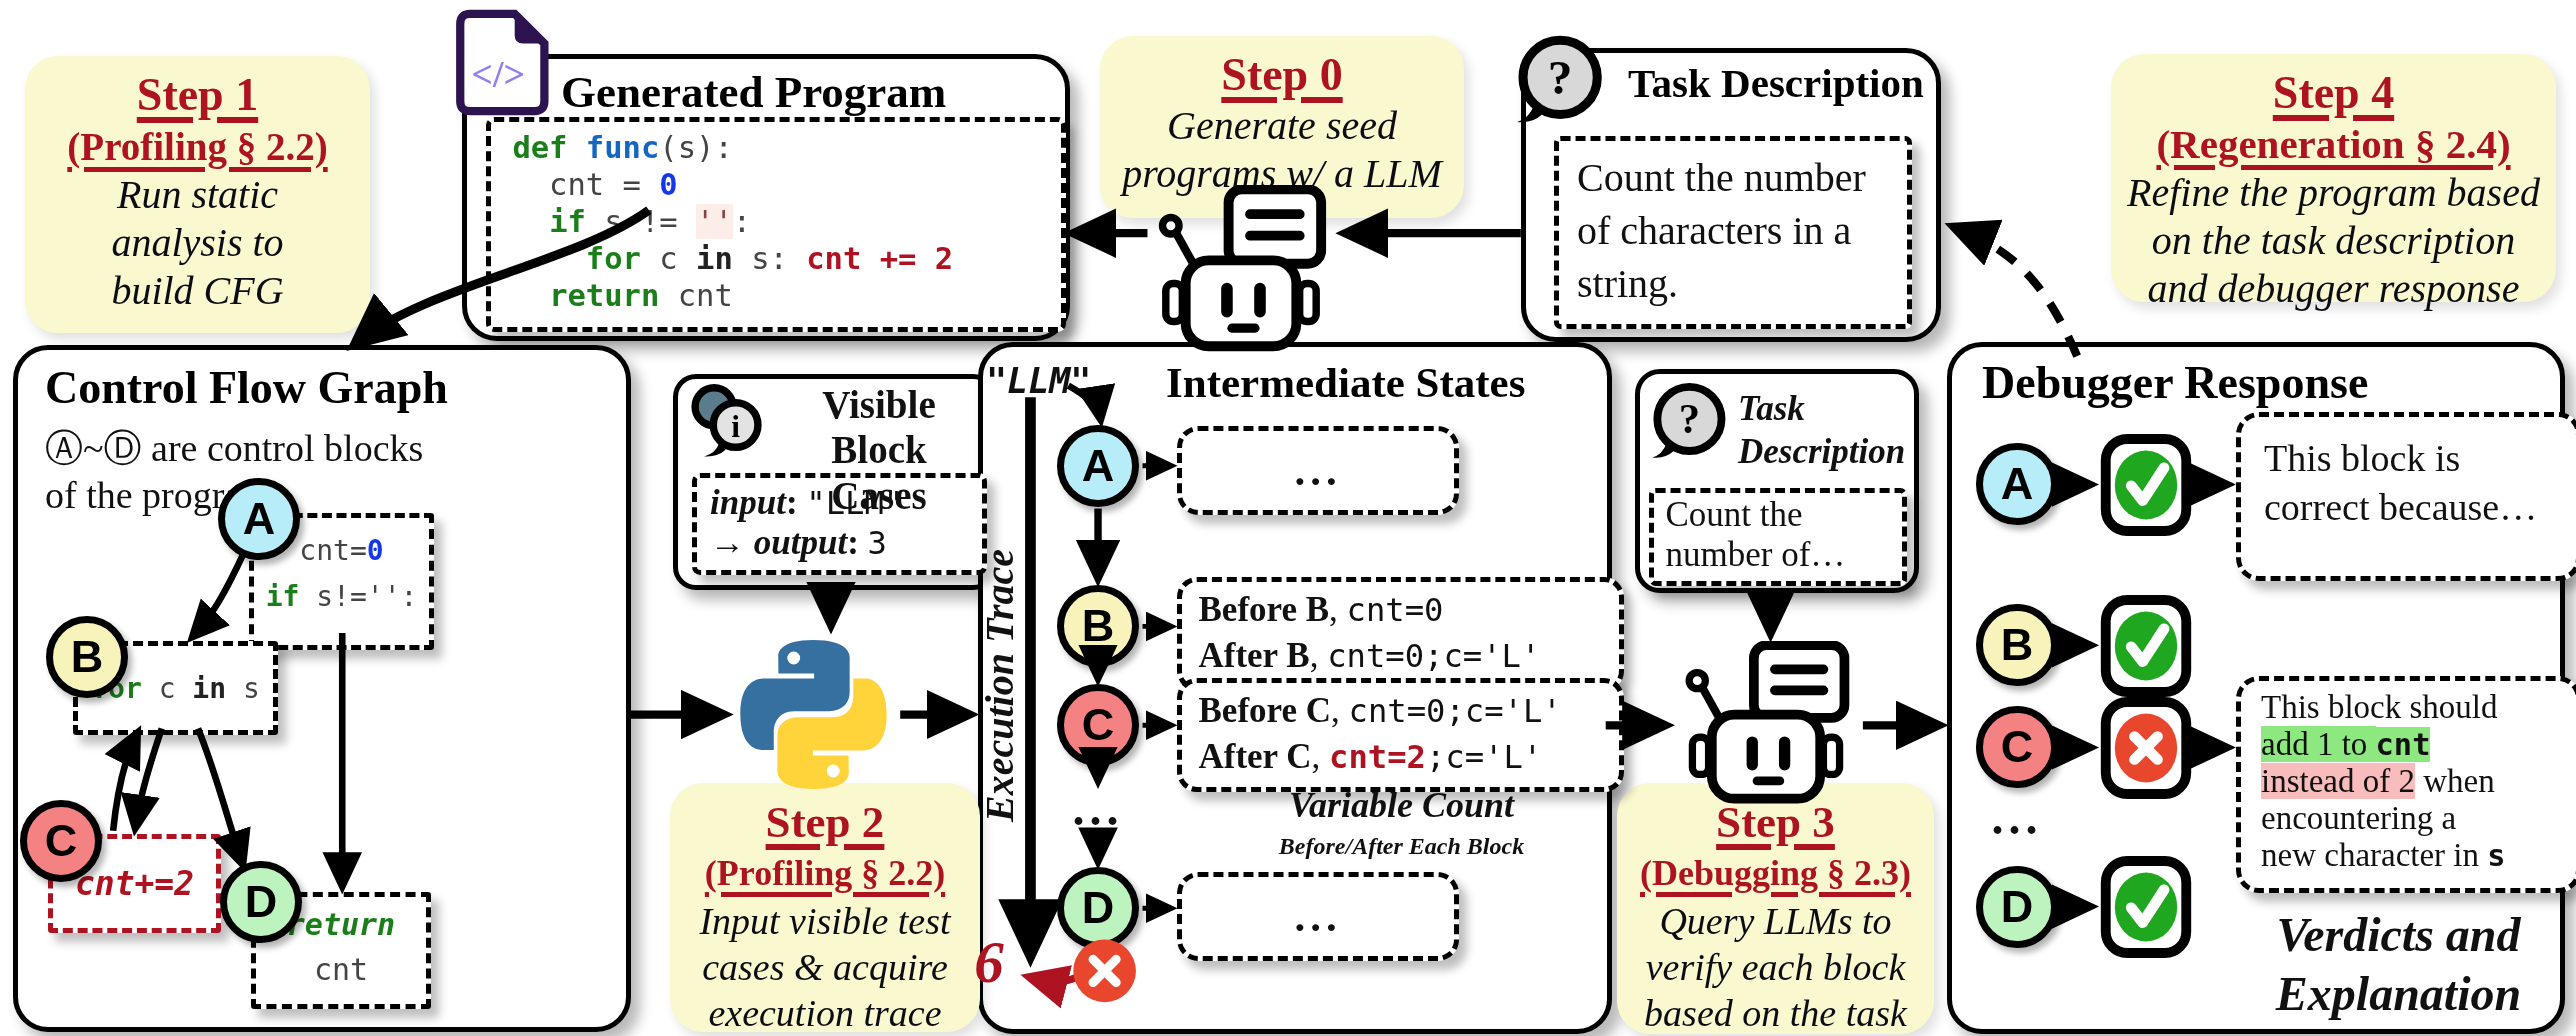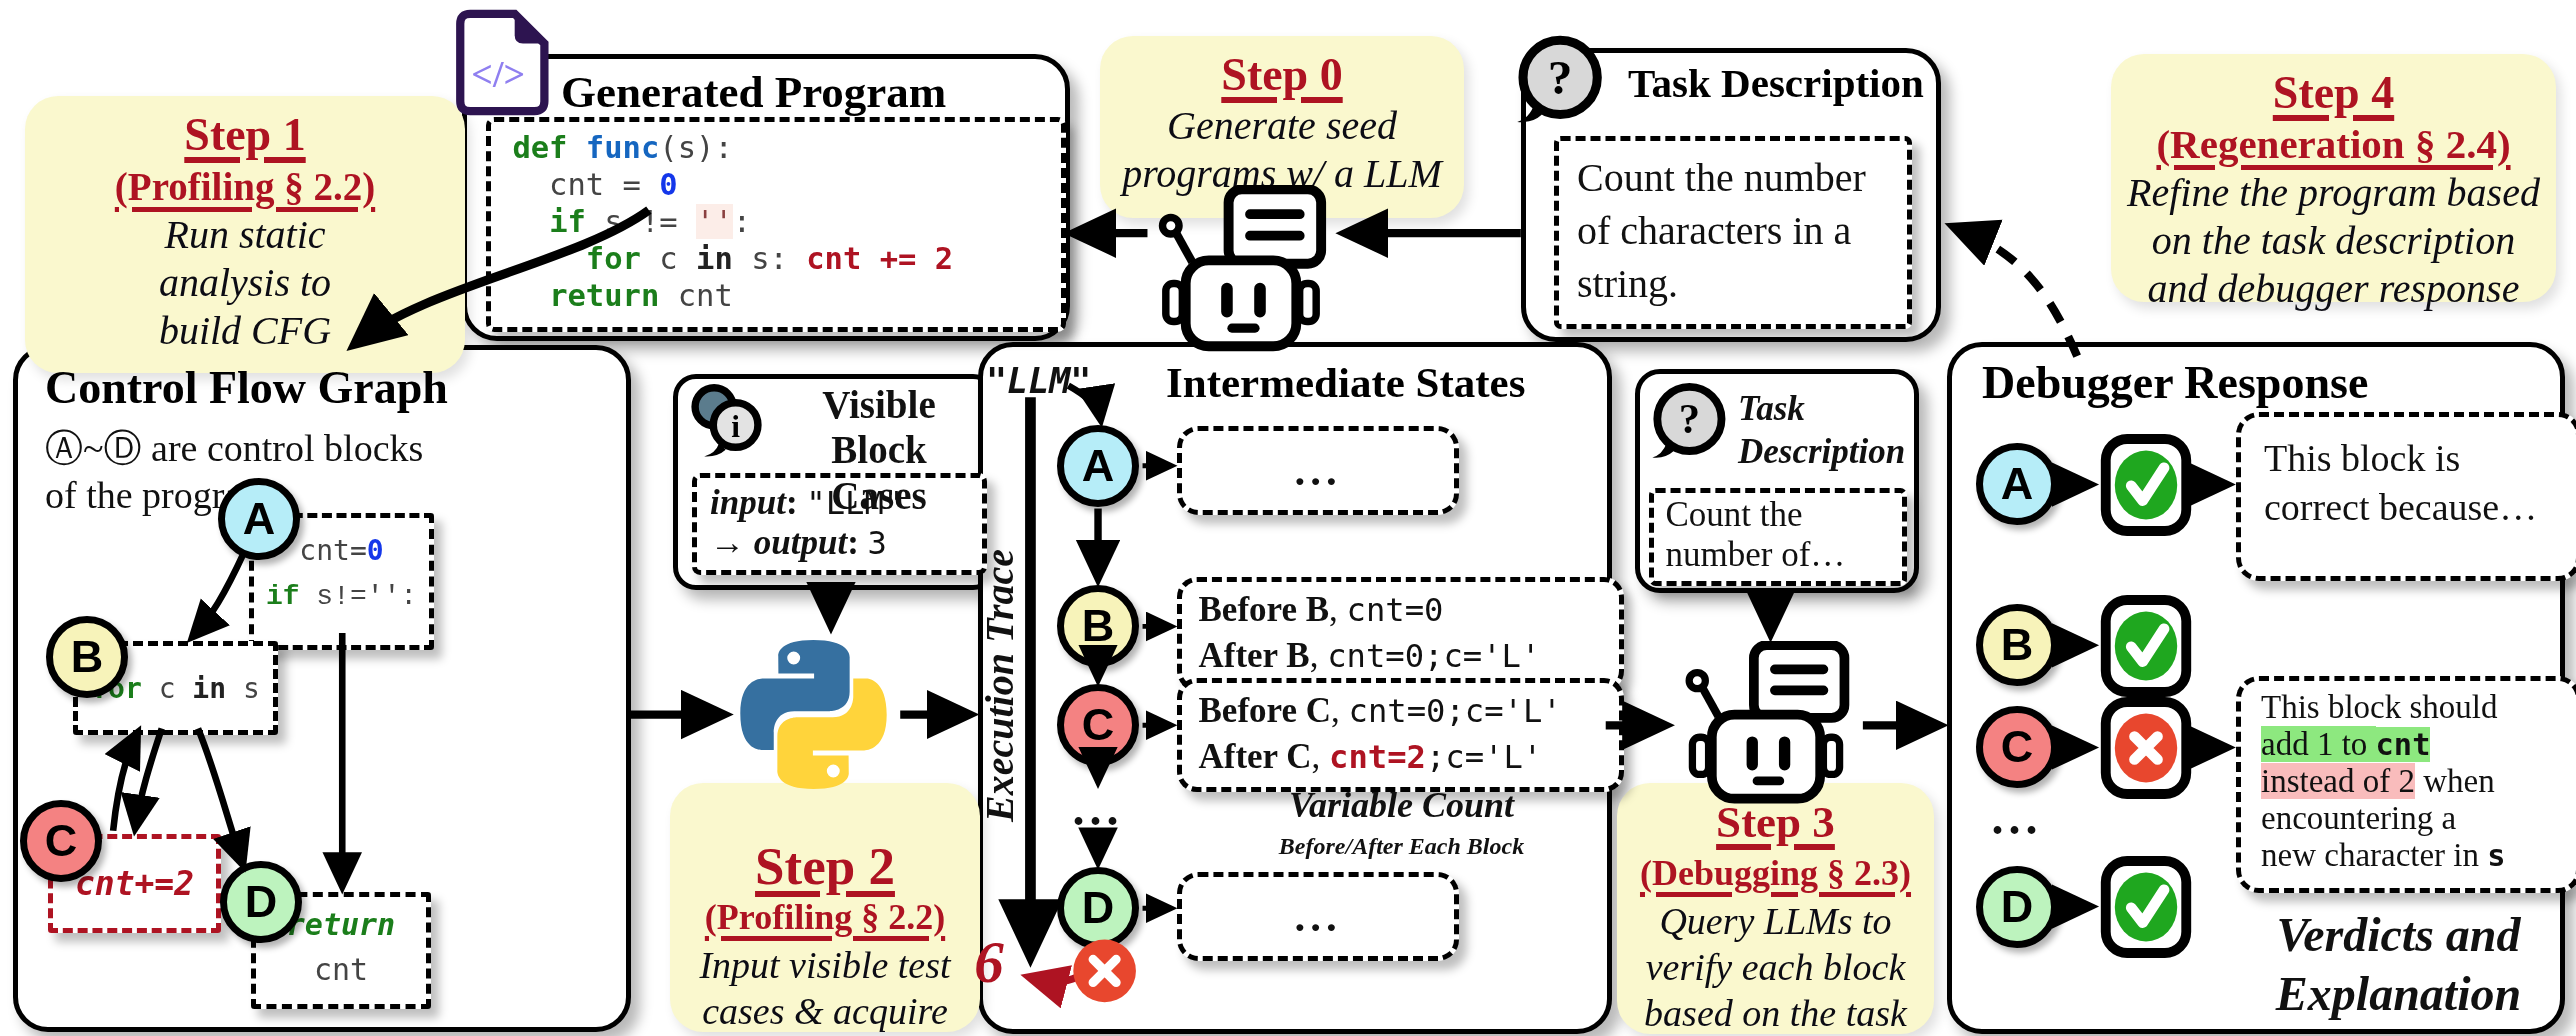--- a/index.html
+++ b/index.html
@@ -53,36 +53,36 @@
   .cap{font-weight:bold;font-style:italic;text-align:center;z-index:12;}
   svg text{font-family:"Liberation Serif",serif;}
   .iconsvg{position:absolute;z-index:22;}
   #overlay{position:absolute;left:0;top:0;z-index:30;pointer-events:none;}
 </style>
 </head>
 <body>
 
 <div class="stage">
 
-  <div class="note" style="left:25px;top:56px;width:440px;height:265px;margin-top:40px;">
+  <div class="note" style="left:25px;top:56px;width:345px;height:265px;">
     <div class="t">Step 1</div>
     <div class="s">(Profiling § 2.2)</div>
     <div class="l">Run static</div>
     <div class="l">analysis to</div>
     <div class="l">build CFG</div>
   </div>
 
   <div class="note" style="left:1100px;top:36px;width:364px;height:170px;">
     <div class="t">Step 0</div>
     <div class="l">Generate seed</div>
     <div class="l">programs  w/ a LLM</div>
   </div>
 
   <div class="note" style="left:670px;top:783px;width:310px;height:237px;">
-    <div class="t" style="font-size:53px;margin-top:44px;">Step 2</div>
+    <div class="t" style="font-size:45px;">Step 2</div>
     <div class="s" style="font-size:36px;">(Profiling § 2.2)</div>
     <div class="l" style="font-size:38px;line-height:46px;">Input visible test</div>
     <div class="l" style="font-size:38px;line-height:46px;">cases &amp; acquire</div>
     <div class="l" style="font-size:38px;line-height:46px;">execution trace</div>
   </div>
 
   <div class="note" style="left:1617px;top:783px;width:317px;height:239px;">
     <div class="t" style="font-size:45px;">Step 3</div>
     <div class="s" style="font-size:36px;">(Debugging § 2.3)</div>
     <div class="l" style="font-size:38px;line-height:46px;">Query LLMs to</div>
@@ -142,21 +142,21 @@
 
   <div class="wbox" style="left:13px;top:345px;width:608px;height:677px;"></div>
   <div class="btitle" style="left:45px;top:361px;font-size:46px;">Control Flow Graph</div>
   <div class="abs" style="left:45px;top:425px;z-index:12;">
     <div style="font-size:38px;line-height:47px;"><span class="tk-circ">Ⓐ</span><span class="tk-ser">~</span><span class="tk-circ">Ⓓ</span><span class="tk-ser"> are control blocks</span></div>
     <div style="font-size:38px;line-height:47px;"><span class="tk-ser">of the program</span></div>
   </div>
 
   <div class="dbox" style="left:249px;top:513px;width:175px;height:117px;border-radius:3.3px;padding-top:10px;text-align:center;">
     <div class="codeline" style="font-size:28px;line-height:46px;"><span class="tk-pl">cnt=</span><span class="tk-num">0</span></div>
-    <div class="codeline" style="font-size:28px;line-height:46px;font-family:Liberation Mono, monospace;"><span class="tk-kw">if</span><span class="tk-pl"> s!='':</span></div>
+    <div class="codeline" style="font-size:28px;line-height:46px;"><span class="tk-kw">if</span><span class="tk-pl"> s!='':</span></div>
   </div>
   <div class="dbox" style="left:73px;top:641px;width:195px;height:84px;border-radius:3.3px;display:flex;align-items:center;justify-content:center;">
     <div class="codeline" style="font-size:28px;"><span class="tk-kw">for</span><span class="tk-pl"> c </span><span class="tk-op">in</span><span class="tk-pl"> s</span></div>
   </div>
   <div class="dbox red" style="left:48px;top:834px;width:163px;height:89px;border-radius:3.3px;display:flex;align-items:center;justify-content:center;">
     <div class="codeline" style="font-size:33px;"><span class="tk-redit">cnt+=2</span></div>
   </div>
   <div class="dbox" style="left:251px;top:892px;width:170px;height:102px;border-radius:3.3px;padding-top:5px;text-align:center;">
     <div class="codeline" style="font-size:30px;line-height:45px;"><span class="tk-kwit">return</span></div>
     <div class="codeline" style="font-size:30px;line-height:45px;"><span class="tk-pl">cnt</span></div>

